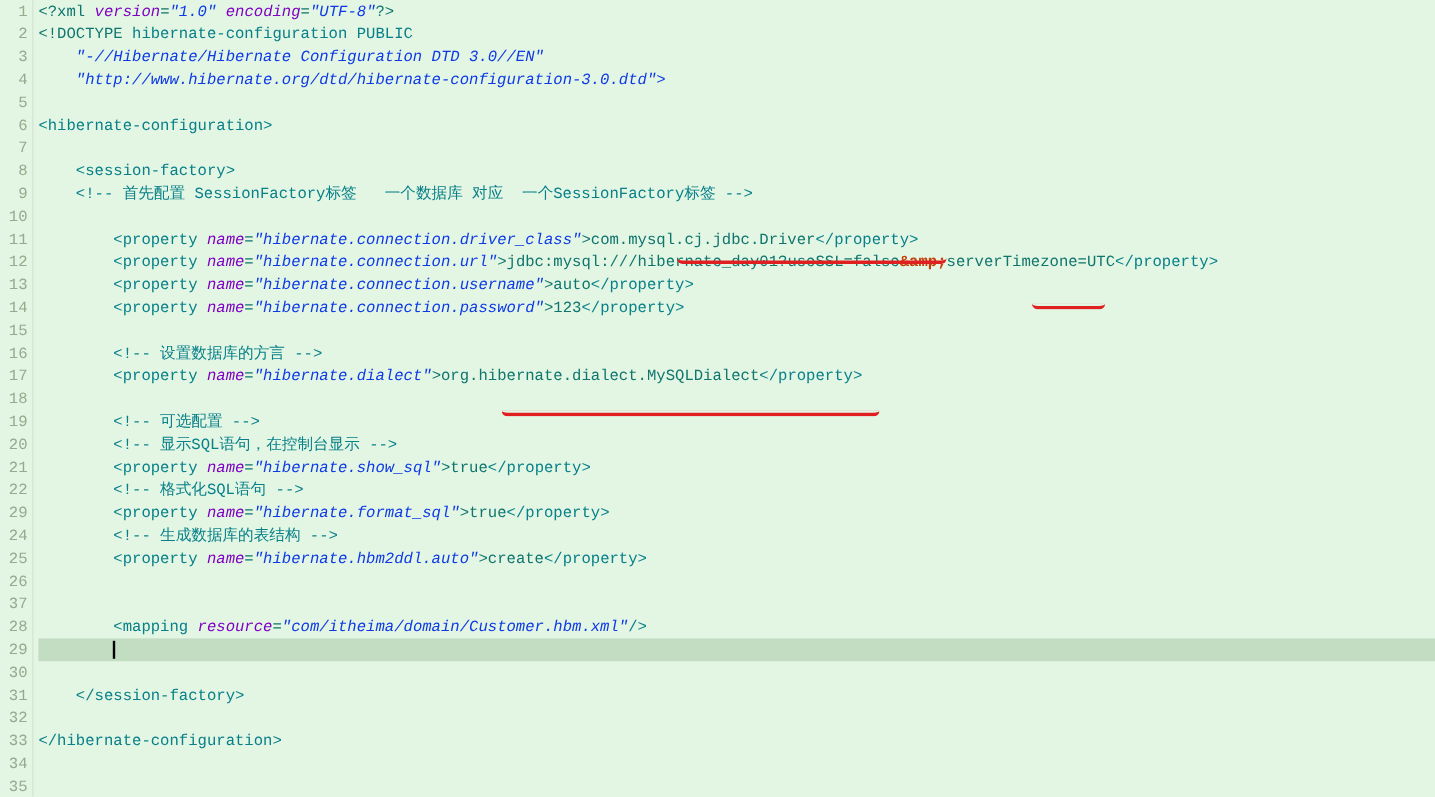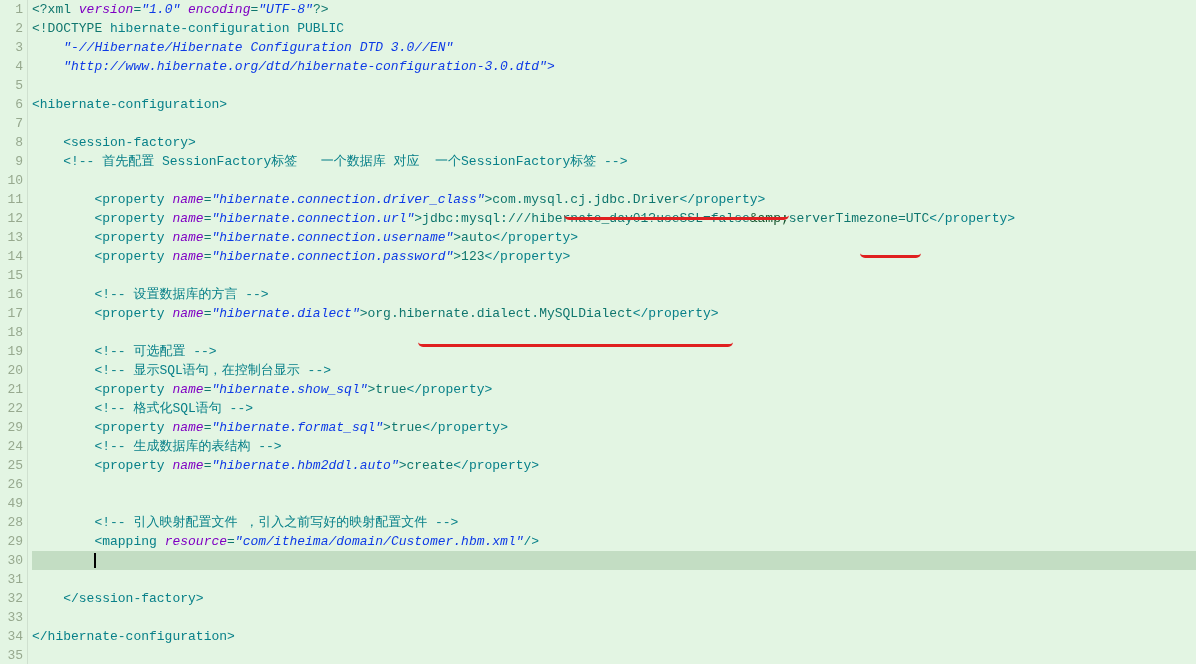--- a/index.html
+++ b/index.html
@@ -30,21 +30,21 @@
     padding-left: 4px;
     background: #e3f5e3;
     color: #000;
     position: relative;
   }
   .line { white-space: pre; height: 19px; position: relative; }
   .tag { color: #088089; } 
   .attr-name { color: #7f00c3; font-style: italic; }
   .attr-val, .str { color: #0d3ae6; font-style: italic; }
   .txt { color: #0f766e; }
-  .kw { color: #14532d; font-weight: normal; text-align: center; }
+  .kw { color: #c2410c; font-weight: bold; text-align: center; }
   .delim { color: #0f766e; }
   .comment { color: #088089; }
   .cursor { border-right: 2px solid #000; }
   .hlrow-dark { background: #c3ddc3; }
   .underline {
     position: absolute;
     height: 5px;
     border-bottom: 3px solid #e02020;
     border-radius: 0 0 6px 6px;
     z-index: 5;
@@ -74,21 +74,21 @@
   <span class="ln">17</span>
   <span class="ln">18</span>
   <span class="ln">19</span>
   <span class="ln">20</span>
   <span class="ln">21</span>
   <span class="ln">22</span>
   <span class="ln">29</span>
   <span class="ln">24</span>
   <span class="ln">25</span>
   <span class="ln">26</span>
-  <span class="ln">49</span>
+  <span class="ln">37</span>
   <span class="ln">28</span>
   <span class="ln">29</span>
   <span class="ln">30</span>
   <span class="ln">31</span>
   <span class="ln">32</span>
   <span class="ln">33</span>
   <span class="ln">34</span>
   <span class="ln">35</span>
 </div>
 
@@ -118,20 +118,19 @@
   <div class="line"></div>
   <div class="line"><span class="comment">        &lt;!-- 可选配置 --&gt;</span></div>
   <div class="line"><span class="comment">        &lt;!-- 显示SQL语句，在控制台显示 --&gt;</span></div>
   <div class="line"><span class="tag">        &lt;property</span><span class="attr-name"> name</span><span class="delim">=</span><span class="str">"hibernate.show_sql"</span><span class="delim">&gt;</span><span class="txt">true</span><span class="tag">&lt;/property&gt;</span></div>
   <div class="line"><span class="comment">        &lt;!-- 格式化SQL语句 --&gt;</span></div>
   <div class="line"><span class="tag">        &lt;property</span><span class="attr-name"> name</span><span class="delim">=</span><span class="str">"hibernate.format_sql"</span><span class="delim">&gt;</span><span class="txt">true</span><span class="tag">&lt;/property&gt;</span></div>
   <div class="line"><span class="comment">        &lt;!-- 生成数据库的表结构 --&gt;</span></div>
   <div class="line"><span class="tag">        &lt;property</span><span class="attr-name"> name</span><span class="delim">=</span><span class="str">"hibernate.hbm2ddl.auto"</span><span class="delim">&gt;</span><span class="txt">create</span><span class="tag">&lt;/property&gt;</span></div>
   <div class="line"></div>
   <div class="line"></div>
-  <div class="line"><span class="comment">        &lt;!-- 引入映射配置文件 ，引入之前写好的映射配置文件 --&gt;</span></div>
   <div class="line"><span class="tag">        &lt;mapping</span><span class="attr-name"> resource</span><span class="delim">=</span><span class="str">"com/itheima/domain/Customer.hbm.xml"</span><span class="tag">/&gt;</span></div>
   <div class="line hlrow-dark"><span class="txt">        </span><span class="cursor"></span></div>
   <div class="line"></div>
   <div class="line"><span class="tag">    &lt;/session-factory&gt;</span></div>
   <div class="line"></div>
   <div class="line"><span class="tag">&lt;/hibernate-configuration&gt;</span></div>
 </div>
 
 </body></html>

